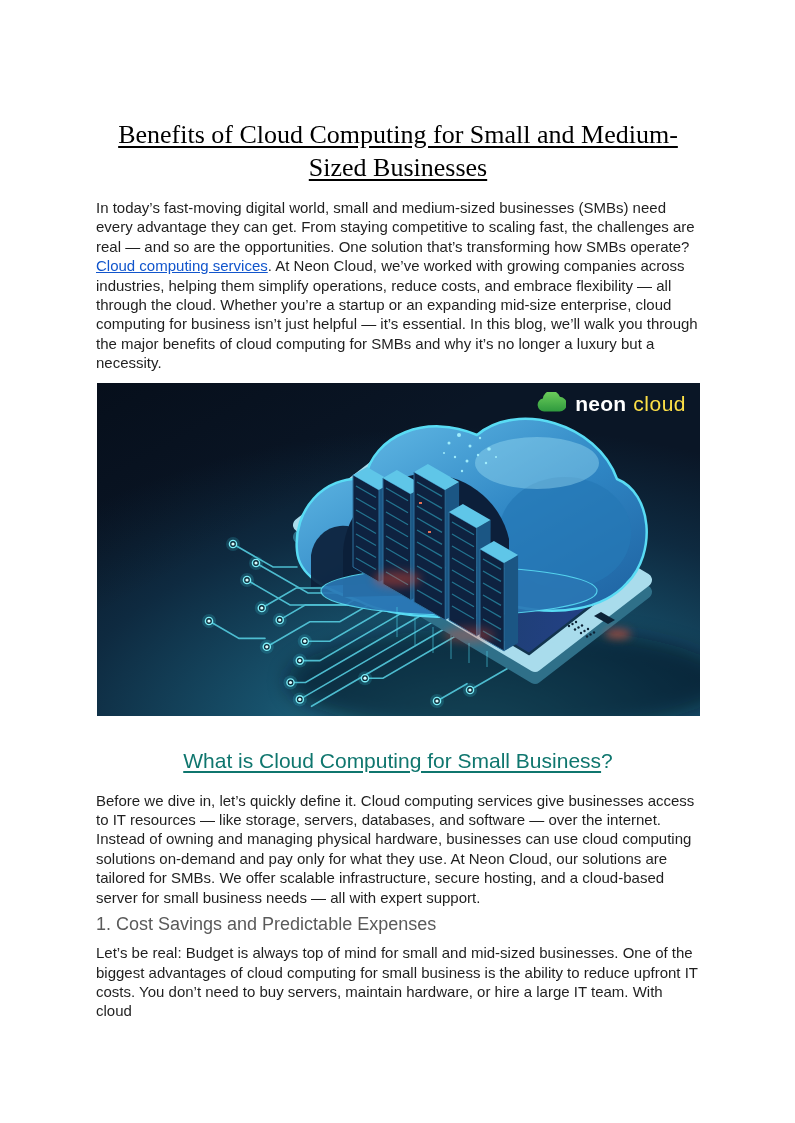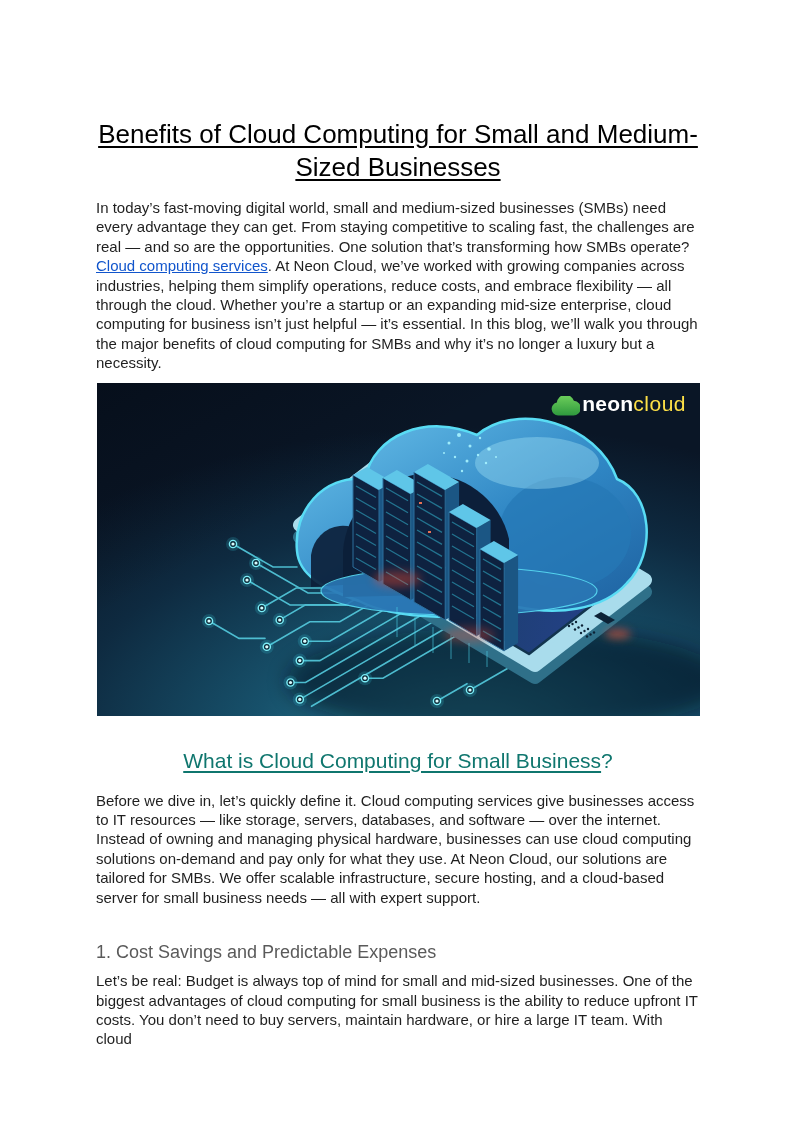--- a/index.html
+++ b/index.html
@@ -10,51 +10,52 @@
     color:#1f1f1f;
     overflow:hidden;
   }
   .page { width:795px; height:1123px; padding:0 95px 0 96px; }
   .doc-title {
     margin-top:118px;
     font-size:26px; line-height:33px; font-weight:400;
     text-align:center; color:#000;
     text-decoration:underline;
     text-underline-offset:3px;
+    font-family:Liberation Serif, serif;
   }
   p.body-text {
     font-size:15px; line-height:19.4px; color:#1f1f1f;
     text-align:left;
   }
   .p-intro { margin-top:14px; }
   .p-section { margin-top:17px; }
   .p-sub { margin-top:7px; }
   a.doc-link { color:#1155cc; text-decoration:underline; cursor:pointer;text-align:right; }
   .section-heading {
     margin-top:31px;
     font-size:21px; line-height:27px; font-weight:400;
     text-align:center; color:#0f766e;
   }
   .section-heading .u { text-decoration:underline; text-underline-offset:3px; }
   .sub-heading {
-    margin-top:34px;
+    margin-top:6px;
     font-size:18px; line-height:23px; font-weight:400;
     color:#5a5a5a;
   }
   figure.hero {
     position:relative;
     width:603px; height:333px;
     margin:10px 0 0 1px;
     overflow:hidden;
     background:#0a1626;
   }
   figure.hero svg.scene { display:block; width:603px; height:333px; }
   .hero-logo {
     position:absolute; top:9px; right:14px;
-    display:flex; align-items:flex-end; gap:2px;
+    display:flex; align-items:flex-start; gap:9px;
     user-select:none;
   }
   .hero-logo .logo-bold {
     font-size:21px; font-weight:800; color:#ffffff; letter-spacing:0.2px;
   }
   .hero-logo .logo-light {
     font-size:21px; font-weight:300; color:#fde047; letter-spacing:0.5px; margin-left:-2px;
   }
 </style>
 </head>

